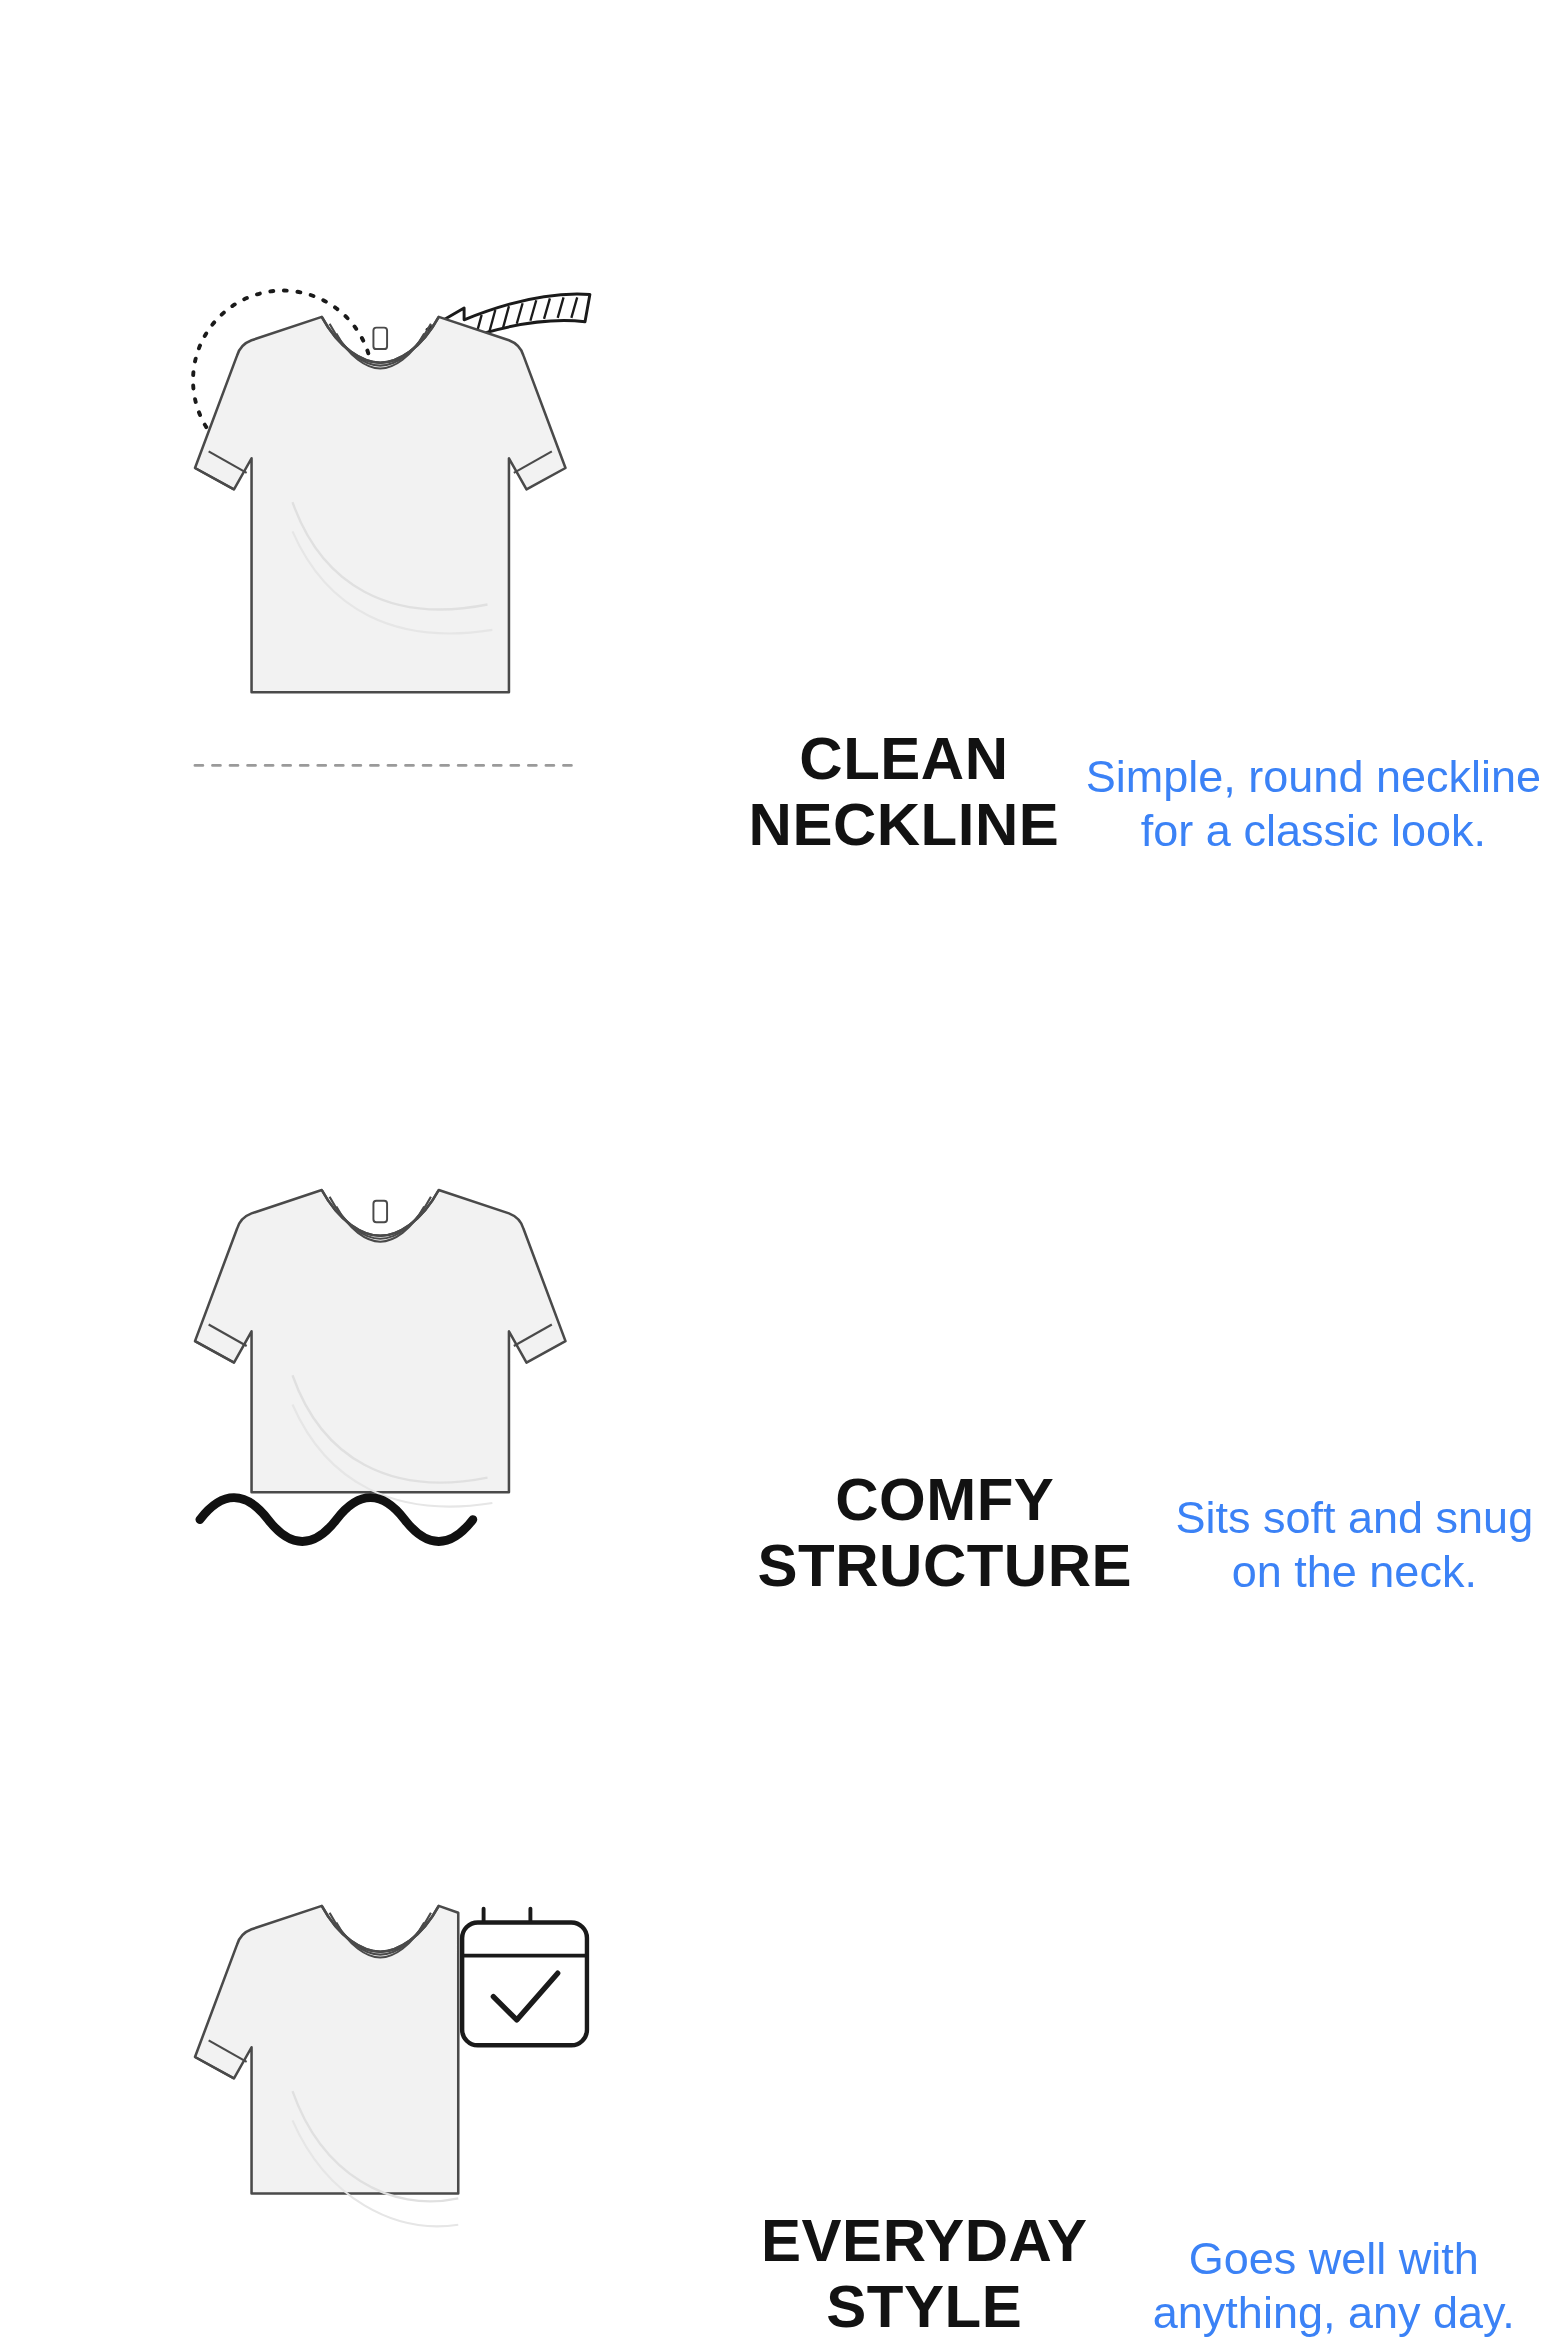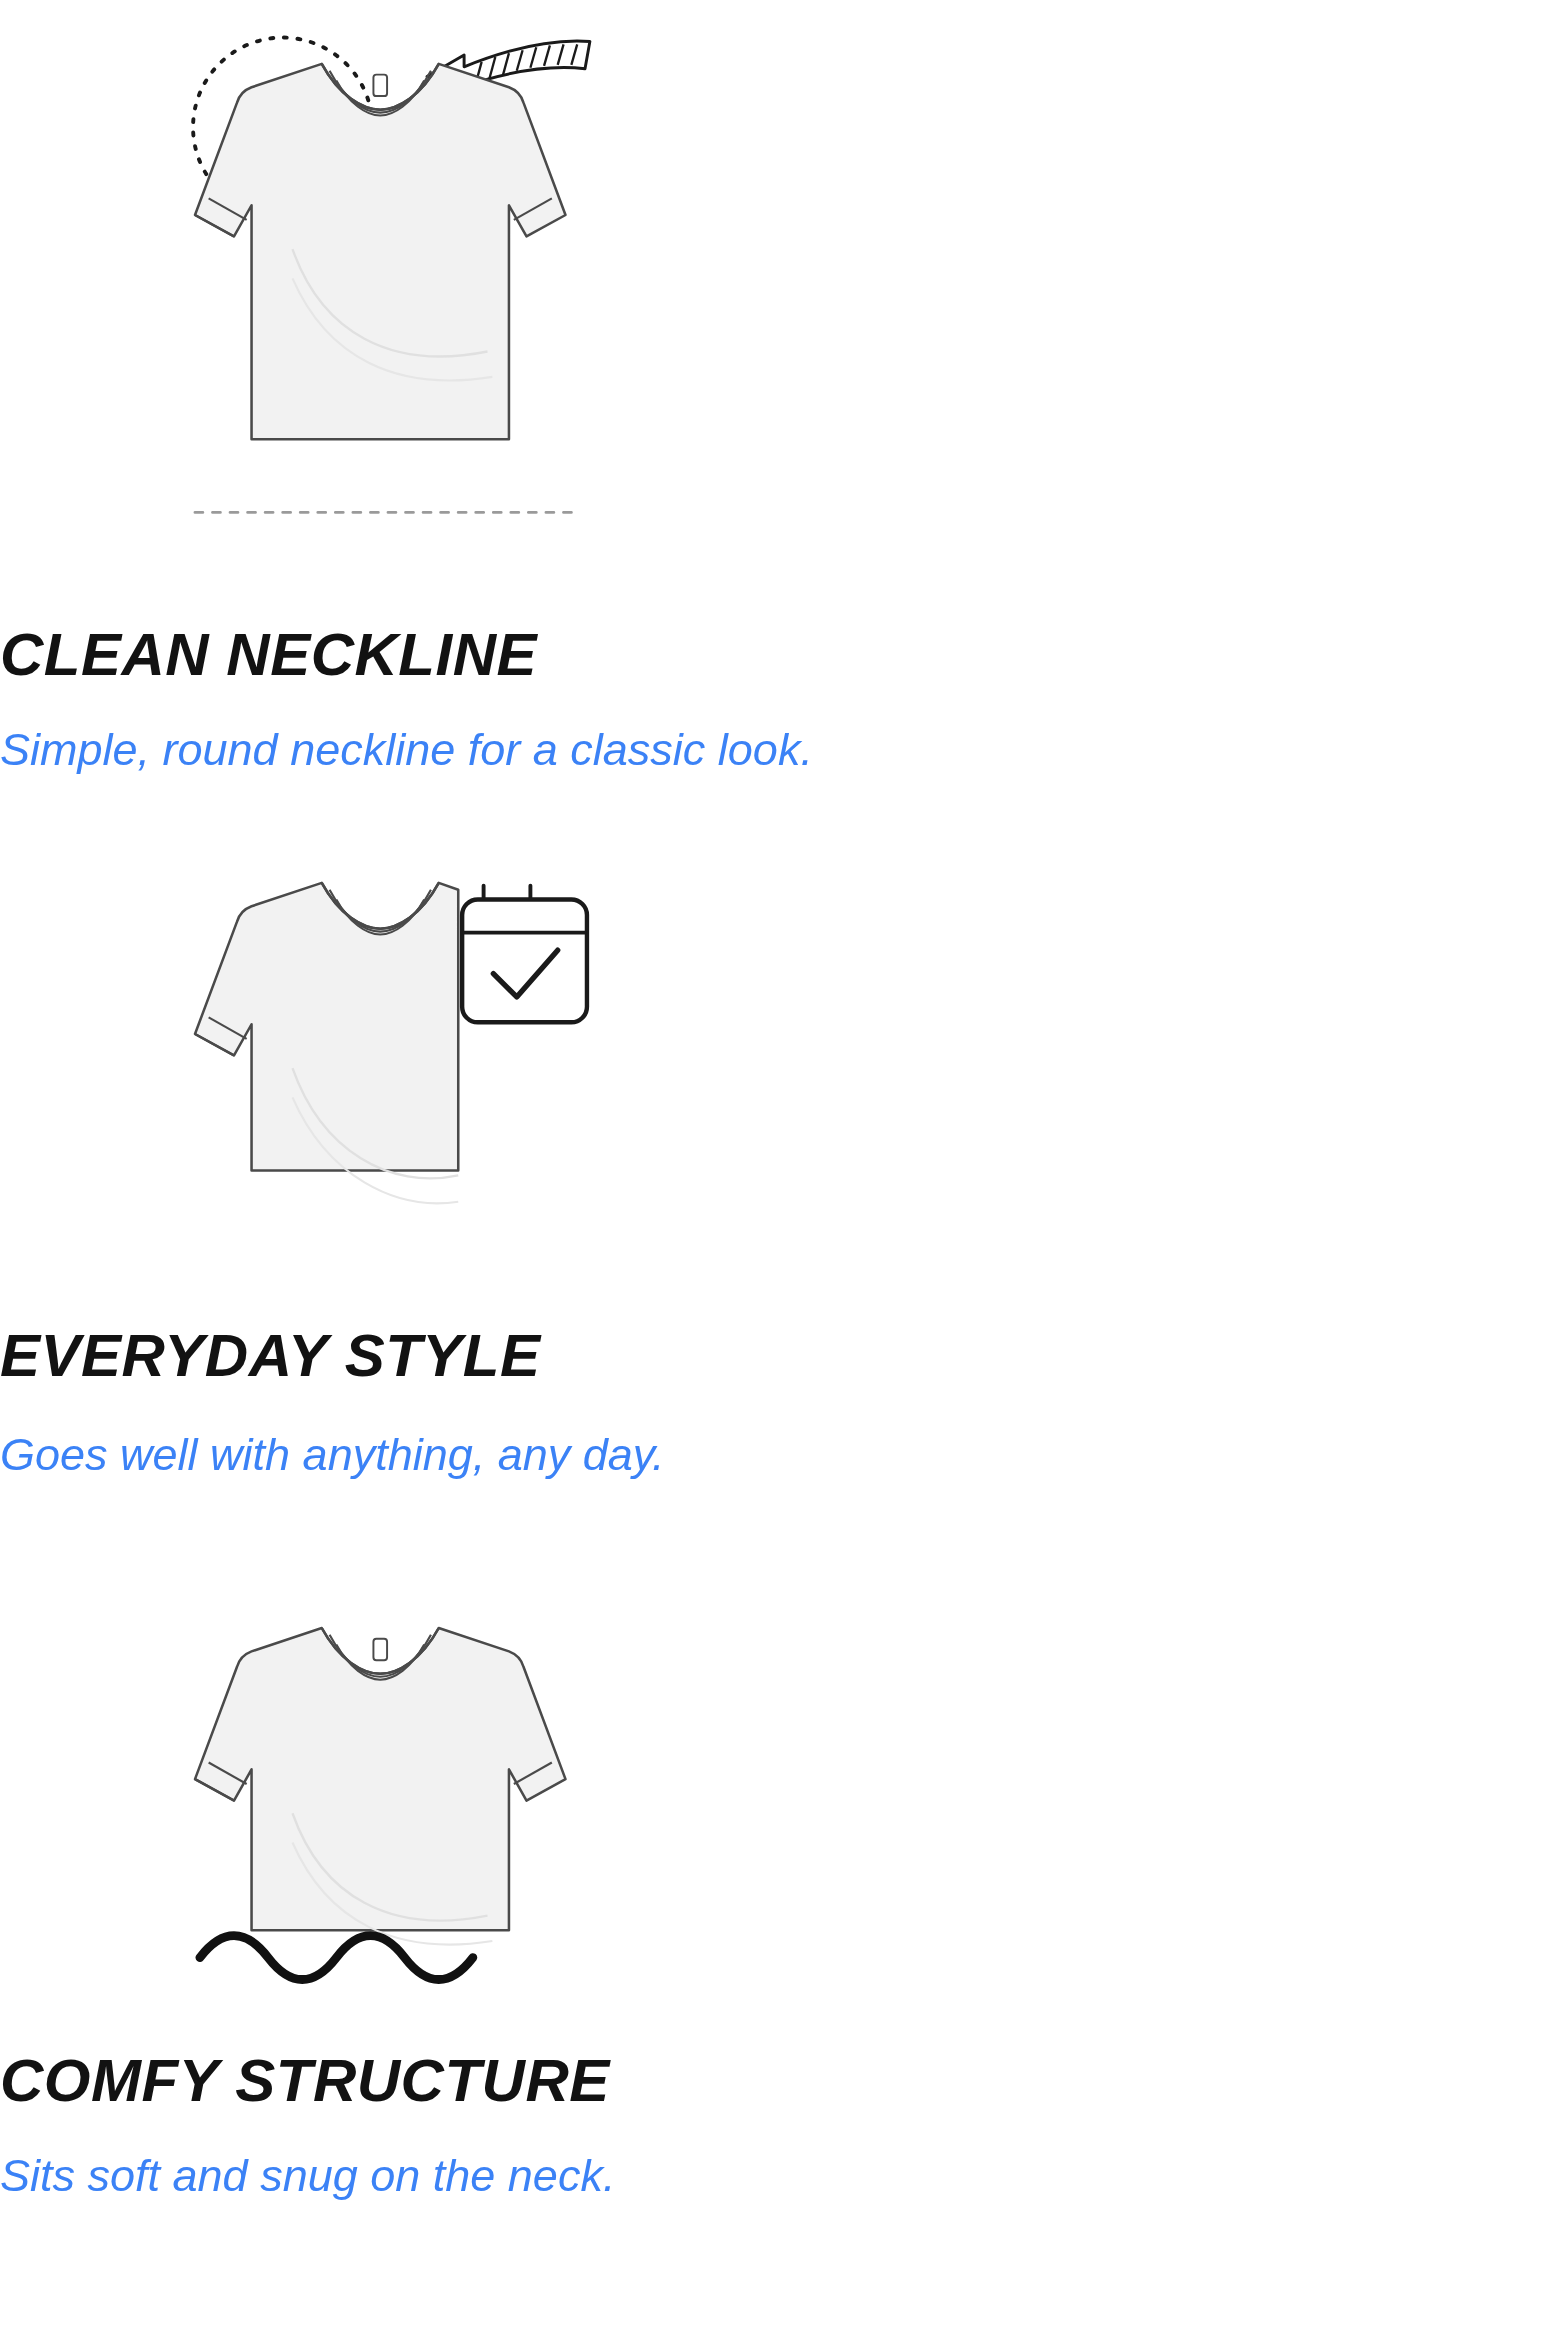--- a/index.html
+++ b/index.html
@@ -17,24 +17,23 @@
   .page {
     width: 1560px;
     height: 2341px;
     display: flex;
     flex-direction: column;
     background: #ffffff;
   }
   .feature {
     width: 100%;
     display: flex;
-    flex-direction: column;
-    align-items: flex-start;
+    flex-direction: row;
+    align-items: flex-end;
     box-sizing: border-box;
-    font-style: italic;
   }
   .feature-1 { height: 858px; padding-top: 19.5px; }
   .feature-2 { height: 741px; padding-top: 9.8px; }
   .feature-3 { height: 741px; padding-top: 9.8px; }
 
   .art {
     display: flex;
     align-items: center;
     justify-content: center;
   }
@@ -127,58 +126,20 @@
 
           <path d="M300 235 C 330 320, 400 360, 500 340" fill="none" stroke="#e0e0e0" stroke-width="2.4"></path>
           <path d="M300 265 C 335 345, 405 382, 505 366" fill="none" stroke="#e6e6e6" stroke-width="2.2"></path>
         </g>
 
         <line x1="200" y1="505" x2="590" y2="505" stroke="#9a9a9a" stroke-width="3" stroke-dasharray="8 10" stroke-linecap="round"></line>
       </svg>
     </div>
     <h2 class="title title-1">CLEAN NECKLINE</h2>
     <p class="subtitle subtitle-1">Simple, round neckline for a classic look.</p>
-  </section>
-
-  <section class="feature feature-2">
-    <div class="art art-2">
-      <svg width="741" height="429" viewBox="0 0 760 440">
-        <g>
-          <path d="M243 45
-                   C 245 38, 250 32, 258 29
-                   L 330 5
-                   C 348 38, 372 52, 390 52
-                   C 408 52, 432 38, 450 5
-                   L 470 12
-                   L 470 300
-                   L 258 300
-                   L 258 150
-                   L 240 182
-                   L 200 160
-                   Z" fill="#f2f2f2" stroke="#4a4a4a" stroke-width="2.6" stroke-linejoin="round"></path>
-          <path d="M200 160 L240 182" fill="none" stroke="#4a4a4a" stroke-width="2.4"></path>
-          <path d="M214 143 L253 165" fill="none" stroke="#4a4a4a" stroke-width="2.2"></path>
-          <path d="M330 5 C 348 38, 372 52, 390 52 C 408 52, 432 38, 450 5" fill="none" stroke="#4a4a4a" stroke-width="2.6"></path>
-          <path d="M338 12 C 354 42, 374 55, 390 55 C 406 55, 426 42, 442 12" fill="none" stroke="#4a4a4a" stroke-width="2.2"></path>
-          <path d="M345 22 C 358 46, 376 58, 390 58 C 404 58, 422 46, 435 22" fill="none" stroke="#4a4a4a" stroke-width="2"></path>
-          <path d="M300 195 C 330 280, 400 320, 470 305" fill="none" stroke="#e0e0e0" stroke-width="2.4"></path>
-          <path d="M300 225 C 335 305, 405 342, 470 332" fill="none" stroke="#e6e6e6" stroke-width="2.2"></path>
-        </g>
-
-        <g transform="translate(472,8)">
-          <line x1="24" y1="0" x2="24" y2="26" stroke="#1a1a1a" stroke-width="4" stroke-linecap="round"></line>
-          <line x1="72" y1="0" x2="72" y2="26" stroke="#1a1a1a" stroke-width="4" stroke-linecap="round"></line>
-          <rect x="2" y="14" width="128" height="126" rx="16" fill="#ffffff" stroke="#1a1a1a" stroke-width="4.5"></rect>
-          <line x1="2" y1="48" x2="130" y2="48" stroke="#1a1a1a" stroke-width="4"></line>
-          <path d="M34 90 L58 114 L100 66" fill="none" stroke="#1a1a1a" stroke-width="5.5" stroke-linecap="round" stroke-linejoin="round"></path>
-        </g>
-      </svg>
-    </div>
-    <h2 class="title title-2">EVERYDAY STYLE</h2>
-    <p class="subtitle subtitle-2">Goes well with anything, any day.</p>
   </section>
 
   <section class="feature feature-3">
     <div class="art art-3">
       <svg width="741" height="410" viewBox="0 0 760 420">
         <g>
           <path d="M243 50
                    C 245 43, 250 37, 258 34
                    L 330 10
                    C 348 43, 372 57, 390 57
@@ -205,14 +166,52 @@
           <path d="M300 230 C 335 310, 405 347, 505 331" fill="none" stroke="#e6e6e6" stroke-width="2.2"></path>
         </g>
         <path d="M205 348 C 228 318, 252 318, 275 348 C 298 378, 322 378, 345 348
                  C 368 318, 392 318, 415 348 C 438 378, 462 378, 485 348" fill="none" stroke="#111111" stroke-width="9" stroke-linecap="round"></path>
       </svg>
     </div>
     <h2 class="title title-3">COMFY STRUCTURE</h2>
     <p class="subtitle subtitle-3">Sits soft and snug on the neck.</p>
   </section>
 
+  <section class="feature feature-2">
+    <div class="art art-2">
+      <svg width="741" height="429" viewBox="0 0 760 440">
+        <g>
+          <path d="M243 45
+                   C 245 38, 250 32, 258 29
+                   L 330 5
+                   C 348 38, 372 52, 390 52
+                   C 408 52, 432 38, 450 5
+                   L 470 12
+                   L 470 300
+                   L 258 300
+                   L 258 150
+                   L 240 182
+                   L 200 160
+                   Z" fill="#f2f2f2" stroke="#4a4a4a" stroke-width="2.6" stroke-linejoin="round"></path>
+          <path d="M200 160 L240 182" fill="none" stroke="#4a4a4a" stroke-width="2.4"></path>
+          <path d="M214 143 L253 165" fill="none" stroke="#4a4a4a" stroke-width="2.2"></path>
+          <path d="M330 5 C 348 38, 372 52, 390 52 C 408 52, 432 38, 450 5" fill="none" stroke="#4a4a4a" stroke-width="2.6"></path>
+          <path d="M338 12 C 354 42, 374 55, 390 55 C 406 55, 426 42, 442 12" fill="none" stroke="#4a4a4a" stroke-width="2.2"></path>
+          <path d="M345 22 C 358 46, 376 58, 390 58 C 404 58, 422 46, 435 22" fill="none" stroke="#4a4a4a" stroke-width="2"></path>
+          <path d="M300 195 C 330 280, 400 320, 470 305" fill="none" stroke="#e0e0e0" stroke-width="2.4"></path>
+          <path d="M300 225 C 335 305, 405 342, 470 332" fill="none" stroke="#e6e6e6" stroke-width="2.2"></path>
+        </g>
+
+        <g transform="translate(472,8)">
+          <line x1="24" y1="0" x2="24" y2="26" stroke="#1a1a1a" stroke-width="4" stroke-linecap="round"></line>
+          <line x1="72" y1="0" x2="72" y2="26" stroke="#1a1a1a" stroke-width="4" stroke-linecap="round"></line>
+          <rect x="2" y="14" width="128" height="126" rx="16" fill="#ffffff" stroke="#1a1a1a" stroke-width="4.5"></rect>
+          <line x1="2" y1="48" x2="130" y2="48" stroke="#1a1a1a" stroke-width="4"></line>
+          <path d="M34 90 L58 114 L100 66" fill="none" stroke="#1a1a1a" stroke-width="5.5" stroke-linecap="round" stroke-linejoin="round"></path>
+        </g>
+      </svg>
+    </div>
+    <h2 class="title title-2">EVERYDAY STYLE</h2>
+    <p class="subtitle subtitle-2">Goes well with anything, any day.</p>
+  </section>
+
 </div>
 
 
 </body></html>

